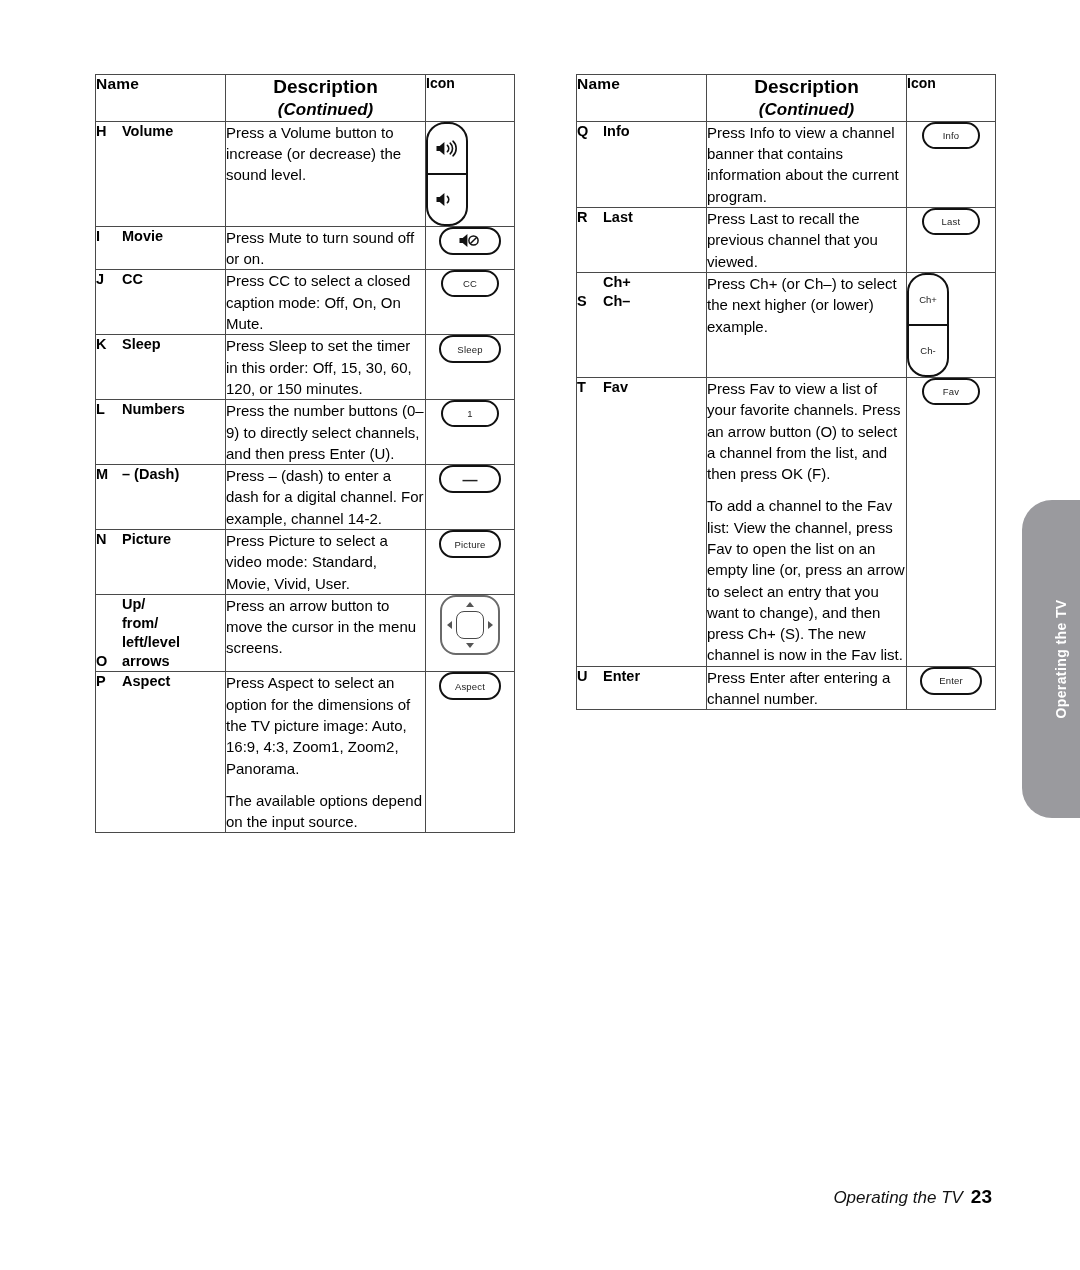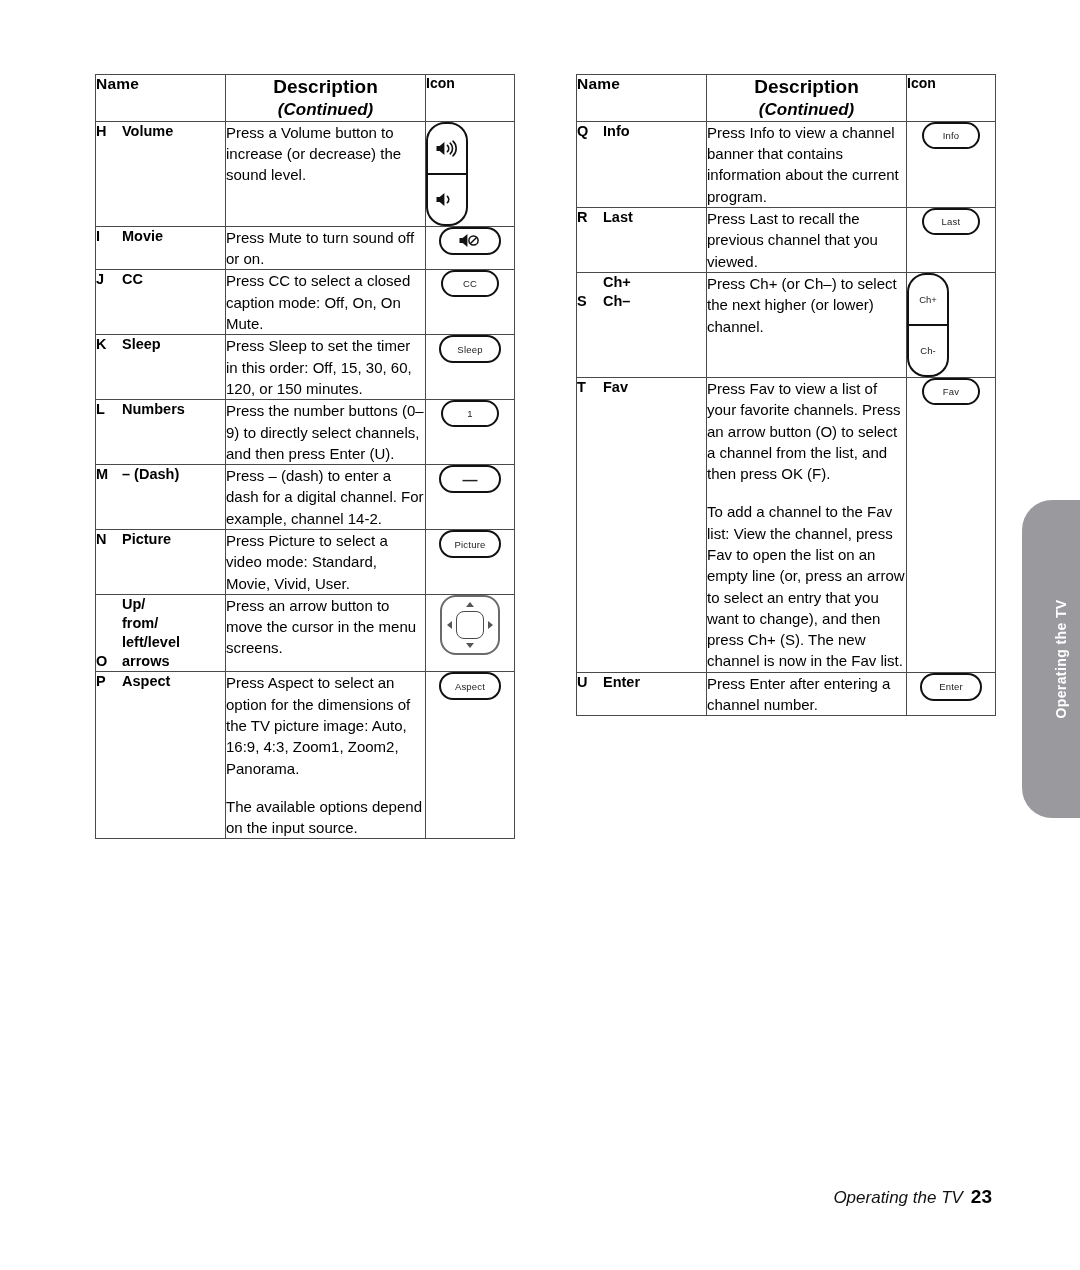--- a/index.html
+++ b/index.html
@@ -40,21 +40,21 @@
     white-space:nowrap;
   }
   .c-key .ltr{display:inline-block;width:26px;}
   .c-key .nm{display:inline-block;}
   .c-key .nm span{display:block;line-height:1.32;}
 
   .c-txt{
     font-size:15px;line-height:1.42;padding:12px 12px 10px 10px;
   }
   .c-txt p{margin:0;}
-  .c-txt p + p{margin-top:17px;}
+  .c-txt p + p{margin-top:11px;}
 
   .c-ico{padding:12px 0 10px 0;text-align:center;}
 
   
   .ico{display:inline-block;}
   .pill{
     display:inline-flex;align-items:center;justify-content:center;
     border:2px solid #111;border-radius:999px;background:#fff;
     font-size:9.5px;color:#222;font-family:"Liberation Sans",sans-serif;
     letter-spacing:.2px;
@@ -266,21 +266,21 @@
           <td class="c-txt">
             <p>Press Last to recall the previous channel that you viewed.</p>
           </td>
           <td class="c-ico"><span class="ico pill pill-sm">
               <span>Last</span>
             </span></td>
         </tr>
         <tr>
           <td class="c-key"><span class="ltr">S</span><span class="nm"><span>Ch+</span><span>Ch–</span></span></td>
           <td class="c-txt">
-            <p>Press Ch+ (or Ch–) to select the next higher (or lower) channel.</p>
+            <p>Press Ch+ (or Ch–) to select the next higher (or lower) example.</p>
           </td>
           <td class="c-ico">
             <span class="ico rocker">
               <span class="half top">
                 <span>Ch+</span>
               </span>
               <span class="half">
                 <span>Ch-</span>
               </span>
             </span>

